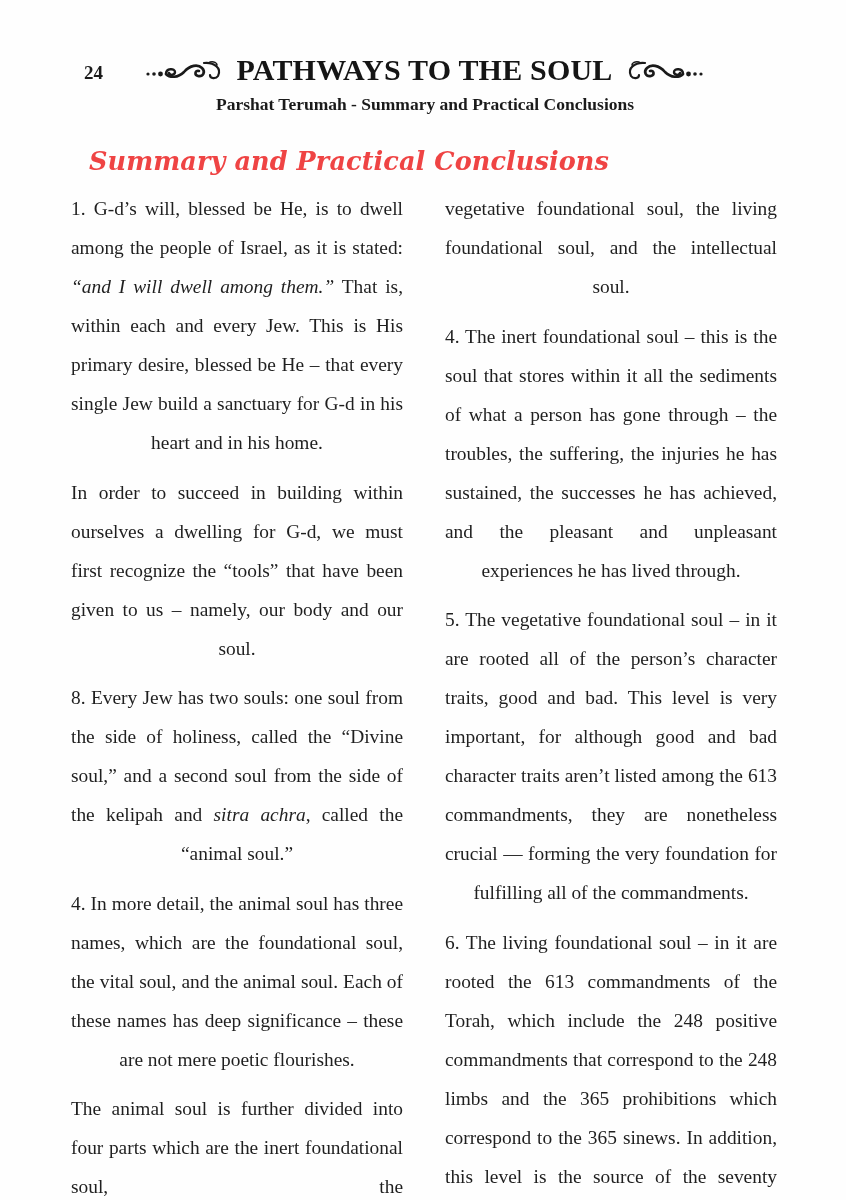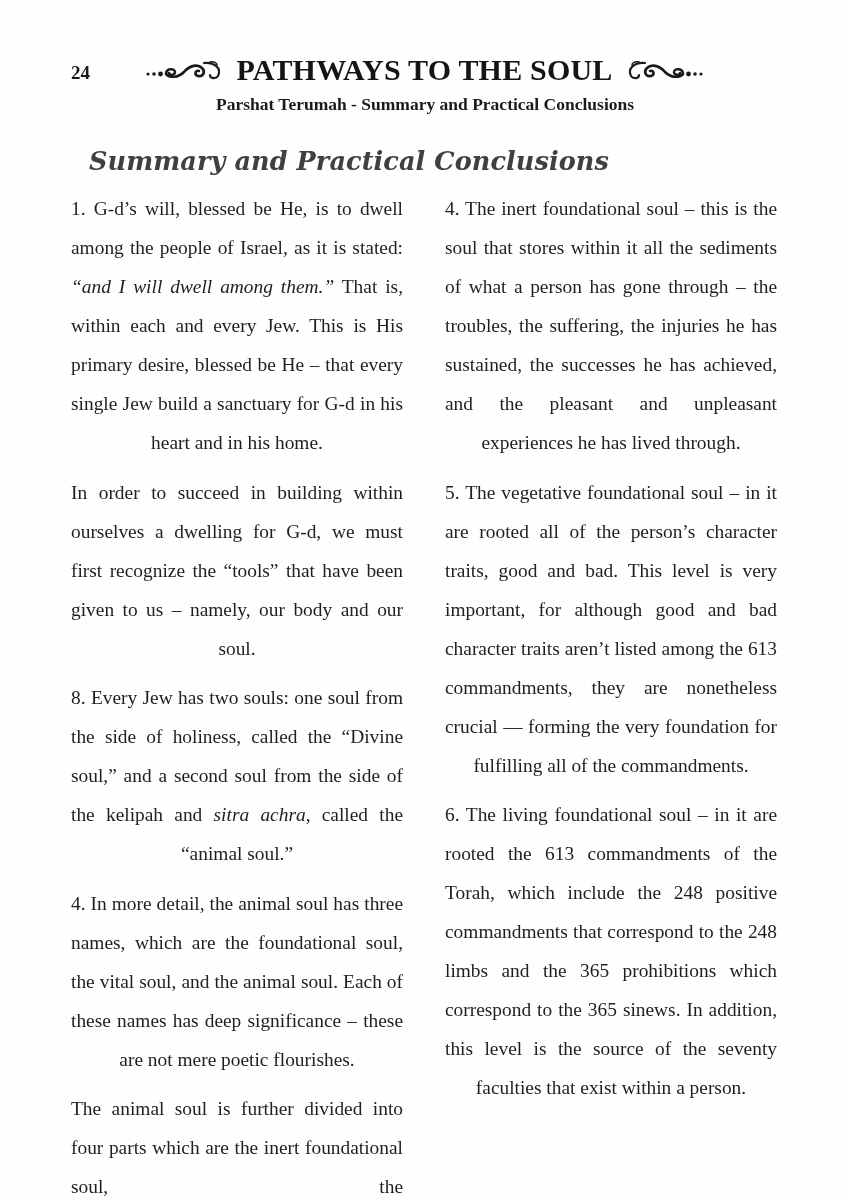--- a/index.html
+++ b/index.html
@@ -1,41 +1,41 @@
 <!DOCTYPE html>
 <html><head>
 <meta charset="utf-8">
 <style>
   html, body { margin: 0; padding: 0; background: #ffffff; }
   body { width: 846px; height: 1200px; position: relative; overflow: hidden; color: #1c1c1c; }
   .page { position: absolute; left: 0; top: 0; width: 846px; height: 1200px; background: #fefefe; }
 
   .running-header { position: absolute; left: 0; top: 52px; width: 846px; height: 36px; }
   .page-number {
-    position: absolute; left: 71px; top: 10px;
+    position: absolute; left: 84px; top: 10px;
     font-family: "Liberation Serif", serif; font-weight: bold; font-size: 19px; color: #1a1a1a;
   }
   .book-title-row {
     position: absolute; left: 132px; top: 0; width: 585px; height: 36px;
     display: flex; align-items: center; justify-content: center;
   }
   .ornament { display: inline-block; height: 22px; }
   .ornament svg { display: block; }
   .book-title {
     font-family: "Liberation Serif", serif; font-weight: bold; font-size: 30px;
     letter-spacing: 0.2px; color: #151515; margin: 0 4px; white-space: nowrap; line-height: 36px;
   }
   .chapter-subtitle {
     position: absolute; left: 0; top: 94px; width: 846px; text-align: center;
     font-family: "Liberation Serif", serif; font-weight: bold; font-size: 17.5px; color: #1a1a1a;
     padding-left: 2px;
   }
   .section-title {
     position: absolute; left: 0; top: 146px; width: 698px; text-align: center;
-    font-family: "DejaVu Serif", serif; font-weight: bold; font-style: italic; font-size: 25.5px; color: #404040;
+    font-family: "DejaVu Serif", serif; font-weight: bold; font-style: italic; font-size: 25.5px; color: #ef4444;
     letter-spacing: 0.1px;
   }
 
   .column { position: absolute; top: 189px; width: 332px; }
   .col-left { left: 71px; }
   .col-right { left: 445px; }
 
   .para {
     font-family: "Liberation Serif", serif; font-size: 19.4px; line-height: 39px;
     text-align: justify; text-align-last: center; margin: 0 0 10.5px 0; color: #1f1f1f;
@@ -83,18 +83,19 @@
   <h1 class="section-title" style="margin:0;">Summary and Practical Conclusions</h1>
 
   <div class="column col-left">
       <p class="para"><span>1. G-d’s will, blessed be He, is to dwell among the people of Israel, as it is stated: </span><em>“and I will dwell among them.”</em><span> That is, within each and every Jew. This is His primary desire, blessed be He – that every single Jew build a sanctuary for G-d in his heart and in his home.</span></p>
       <p class="para"><span>In order to succeed in building within ourselves a dwelling for G-d, we must first recognize the “tools” that have been given to us – namely, our body and our soul.</span></p>
       <p class="para"><span>8. Every Jew has two souls: one soul from the side of holiness, called the “Divine soul,” and a second soul from the side of the kelipah and </span><em>sitra achra</em><span>, called the “animal soul.”</span></p>
       <p class="para"><span>4. In more detail, the animal soul has three names, which are the foundational soul, the vital soul, and the animal soul. Each of these names has deep significance – these are not mere poetic flourishes.</span></p>
       <p class="para cont-end"><span>The animal soul is further divided into four parts which are the inert foundational soul, the</span></p>
     </div>
   <div class="column col-right">
+      <p class="para"><span>vegetative foundational soul, the living foundational soul, and the intellectual soul.</span></p>
       <p class="para"><span>4. The inert foundational soul – this is the soul that stores within it all the sediments of what a person has gone through – the troubles, the suffering, the injuries he has sustained, the successes he has achieved, and the pleasant and unpleasant experiences he has lived through.</span></p>
       <p class="para"><span>5. The vegetative foundational soul – in it are rooted all of the person’s character traits, good and bad. This level is very important, for although good and bad character traits aren’t listed among the 613 commandments, they are nonetheless crucial — forming the very foundation for fulfilling all of the commandments.</span></p>
       <p class="para"><span>6. The living foundational soul – in it are rooted the 613 commandments of the Torah, which include the 248 positive commandments that correspond to the 248 limbs and the 365 prohibitions which correspond to the 365 sinews. In addition, this level is the source of the seventy faculties that exist within a person.</span></p>
     </div>
 
 </div>
 
 </body></html>

